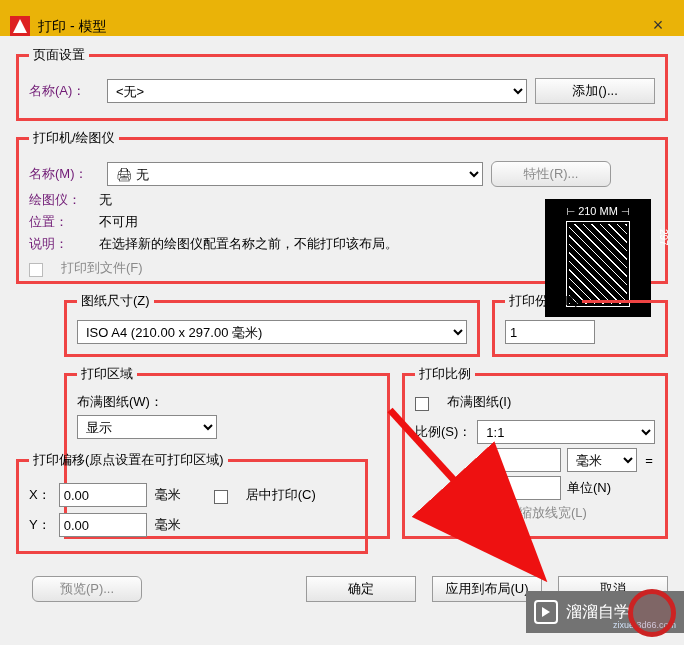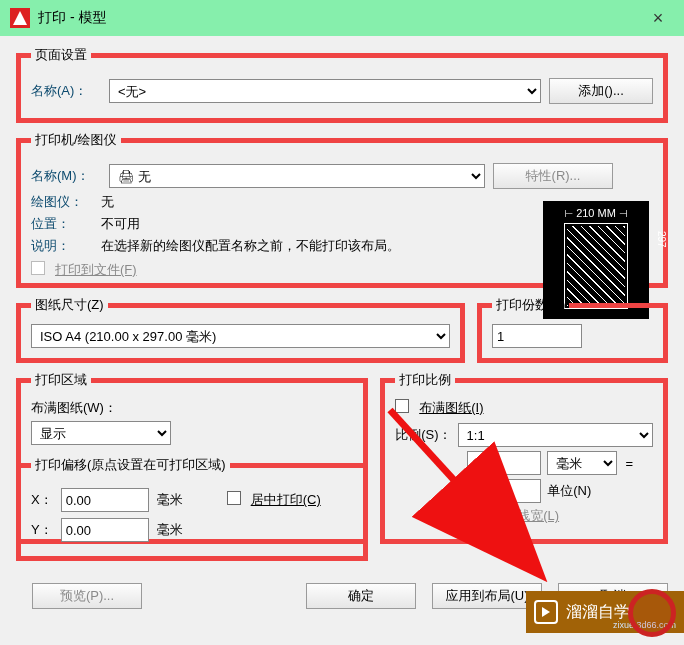--- a/index.html
+++ b/index.html
@@ -1,58 +1,58 @@
 <!DOCTYPE html>
 <html><head>
 <meta charset="utf-8">
 <style>
   * { box-sizing: border-box; font-family: "Microsoft YaHei", "SimSun", Arial, sans-serif; font-size: 13px; }
   body { margin: 0; background: #f0f0f0; width: 684px; height: 645px; position: relative; }
-  .titlebar { display: flex; align-items: center; height: 36px; background: #86efac; padding: 0 10px; }
+  .titlebar { display: flex; align-items: flex-end; height: 36px; background: #eab308; padding: 0 10px; }
   .logo { width: 20px; height: 20px; margin-right: 8px; }
   .title { flex: 1; color: #000; font-size: 14px; }
   .close-x { width: 32px; text-align: center; font-size: 18px; color: #333; }
   .content { padding: 10px 16px 8px 16px; }
 
-  fieldset { border: 5px solid #ef4444; margin: 0 0 8px 0; padding: 10px 10px 10px 10px; position: relative; }
+  fieldset { border: 3px solid #ef4444; margin: 0 0 8px 0; padding: 10px 10px 10px 10px; position: relative; }
   legend { padding: 0 4px; color: #000; }
 
   .row { display: flex; align-items: center; margin: 4px 0; }
-  .lbl { min-width: 70px; color: #0c4a6e; }
+  .lbl { min-width: 70px; color: #701a75; }
 
   select, input[type=text] { border: 1px solid #888; background: #fff; height: 24px; padding: 0 4px; font-size: 13px; }
   select { padding-right: 18px; }
   .wide-select { flex: 1; }
   button { background: linear-gradient(#fdfdfd,#e6e6e6); border: 1px solid #9a9a9a; height: 26px; padding: 0 8px; }
-  button:disabled { color: #8a8a8a; }
-
-  .checkbox { display:inline-flex; align-items:flex-start; gap:10px;text-decoration:underline; }
+  button:disabled { color: #8a8a8a; border-radius: 6px; }
+
+  .checkbox { display:inline-flex; align-items:flex-end; gap:18px; }
   .chk { width:14px; height:14px; border:1px solid #666; background:#fff; display:inline-block; }
   .chk.disabled { border-color:#bbb; }
 
-  .cols { display:flex; gap:12px; }
+  .cols { display:flex; gap:12px;margin-left:48px; }
 
   .preview-box { width:106px; height:118px; background:#000; position:absolute; right:14px; top:52px; display:flex; flex-direction:column; align-items:center; justify-content:flex-start; padding-top:6px; }
   .preview-dim { color:#fff; font-size:11px; }
   .preview-rect { margin-top:4px; width:64px; height:86px; border:1px solid #fff; position:relative; }
   .preview-hatch { position:absolute; inset:2px; background: repeating-linear-gradient(45deg,#fff 0px,#fff 1px,transparent 1px,transparent 6px); }
   .preview-h { position:absolute; right:-18px; top:30px; color:#fff; font-size:10px; writing-mode: vertical-rl; }
   .preview-arrow { color:#fff; font-size:10px; }
 
   .scale-row { display:flex; align-items:center; gap:6px; margin:4px 0; }
   .scale-input { width:74px; }
   .scale-unit { min-width:66px; }
   .eqsym { width:12px; text-align:center; }
 
   .footer-btns { display:flex; gap:16px; padding: 6px 16px 12px 32px; align-items:center; }
   .footer-btns button { width:110px; }
   .footer-btns .spacer { flex:1; }
 
   .arrow-svg { position:absolute; left:380px; top:402px; pointer-events:none; }
-  .watermark { position:absolute; right:0; bottom:12px; width:158px; height:42px; background:#a16207; display:flex; align-items:center; gap:8px; padding:0 8px; }
+  .watermark { position:absolute; right:0; bottom:12px; width:158px; height:42px; background:#737373; display:flex; align-items:center; gap:8px; padding:0 8px; }
   .wm-icon { width:24px; height:24px; border:2px solid #fff; border-radius:4px; display:flex; align-items:center; justify-content:center; }
   .wm-tri { width:0;height:0;border-left:8px solid #fff;border-top:5px solid transparent;border-bottom:5px solid transparent; }
   .wm-text { color:#fff; font-size:16px; }
   .wm-sub { color:#d0e0f5; font-size:9px; position:absolute; right:8px; bottom:3px; }
   .red-circle { position:absolute; right:8px; bottom:8px; width:48px; height:48px; border:5px solid #cc2323; border-radius:50%; background:rgba(204,35,35,0.15); }
 
   .flex-gap { gap:8px; }
   .mt6 { margin-top:6px; }
   .disabled-text{color:#8a8a8a;}
 </style>
@@ -70,21 +70,21 @@
 
 <div class="content">
 
   <fieldset>
     <legend>页面设置</legend>
     <div class="row flex-gap">
       <span class="lbl"><span>名称(A)：</span></span>
       <select class="wide-select">
         <option>&lt;无&gt;</option>
       </select>
-      <button style="width:104px">添加()...</button>
+      <button style="width:120px">添加()...</button>
     </div>
   </fieldset>
 
   <fieldset style="padding-bottom:0">
     <legend>打印机/绘图仪</legend>
     <div class="row flex-gap">
       <span class="lbl">名称(M)：</span>
       <select class="wide-select" style="max-width:376px">
         <option>🖨 <span>无</span></option>
       </select>
@@ -174,21 +174,21 @@
       </div>
     </fieldset>
   </div>
 
   <fieldset style="width:352px;margin-top:-96px">
     <legend>打印偏移(原点设置在可打印区域)</legend>
     <div class="row flex-gap">
       <span>X：</span>
       <input type="text" style="width: 88px;" value="0.00">
       <span>毫米</span>
-      <span class="checkbox" style="margin-left:36px">
+      <span class="checkbox" style="margin-left:25px">
         <span class="chk"></span>
         <span>居中打印(C)</span>
       </span>
     </div>
     <div class="row flex-gap mt6">
       <span>Y：</span>
       <input type="text" style="width: 88px;" value="0.00">
       <span>毫米</span>
     </div>
   </fieldset>

